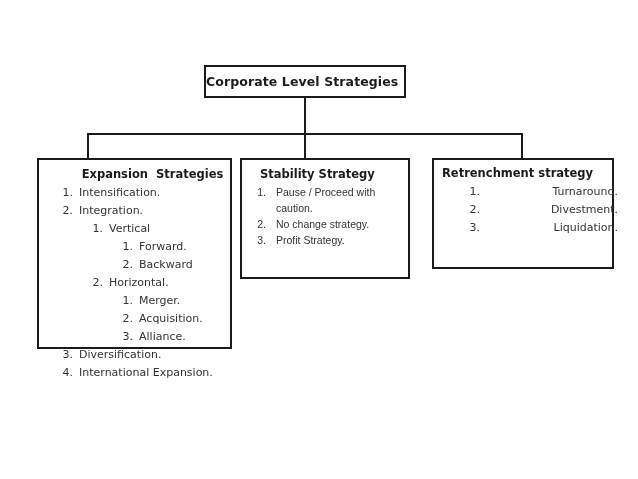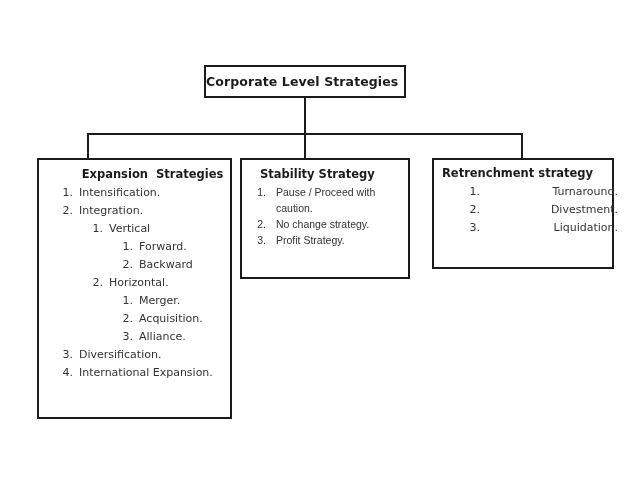--- a/index.html
+++ b/index.html
@@ -46,21 +46,21 @@
     font-weight: bold;
     letter-spacing: .1px;
     color: #1b1b1b;
     white-space: pre;
   }
 
   #expansion-box {
     left: 37px;
     top: 158px;
     width: 195px;
-    height: 261px;
+    height: 191px;
   }
   #stability-box {
     left: 240px;
     top: 158px;
     width: 170px;
     height: 121px;
   }
   #retrenchment-box {
     left: 432px;
     top: 158px;

